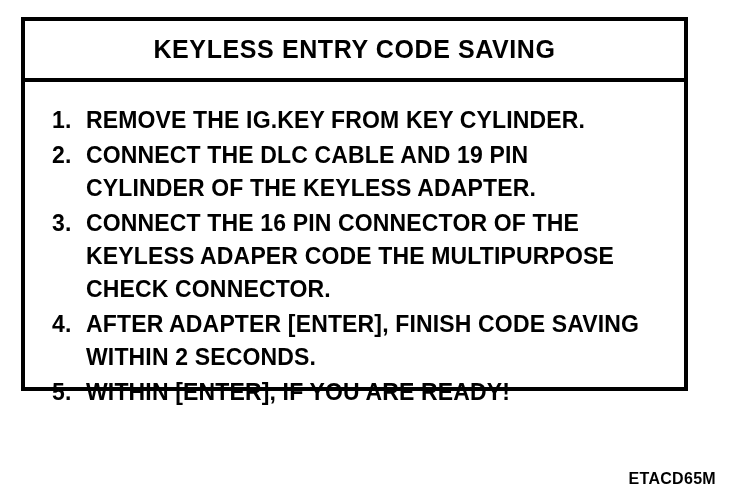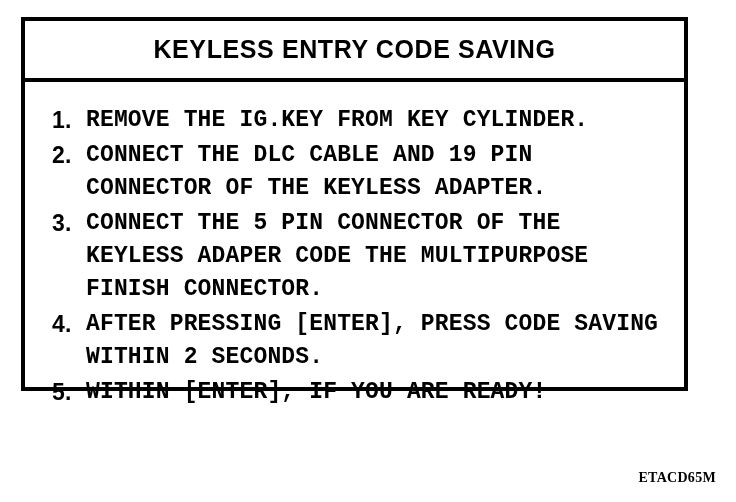--- a/index.html
+++ b/index.html
@@ -78,41 +78,39 @@
     width: 34px;
     font-size: 23px;
     font-weight: bold;
     line-height: 33px;
     letter-spacing: 0.2px;
     white-space: nowrap;
   }
   .step-body {
     flex: 1 1 auto;
     min-width: 0;
-    font-family: Liberation Mono, monospace;
   }
   .step-line {
     font-size: 23px;
     font-weight: bold;
     line-height: 33px;
     letter-spacing: 0.15px;
     white-space: nowrap;
   }
 
   
   .footer-code {
     position: absolute;
     right: 20px;
     top: 471px;
-    font-size: 14px;
+    font-size: 16px;
     font-weight: bold;
     letter-spacing: 0.3px;
     line-height: 1;
     white-space: nowrap;
-    font-family: Liberation Serif, serif;
   }
 </style>
 </head>
 <body>
 
 <div class="panel">
 
   <div class="title-strip">
     <div class="title-text">KEYLESS ENTRY CODE SAVING</div>
   </div>
@@ -124,37 +122,37 @@
         <span class="step-num">1.</span>
         <span class="step-body">
           <span class="step-line">REMOVE THE IG.KEY FROM KEY CYLINDER.</span>
         </span>
       </li>
 
       <li class="step">
         <span class="step-num">2.</span>
         <span class="step-body">
           <span class="step-line">CONNECT THE DLC CABLE AND 19 PIN</span>
-          <span class="step-line">CONNECTOR OF THE KEYLESS ADAPTER.</span>
+          <span class="step-line">CYLINDER OF THE KEYLESS ADAPTER.</span>
         </span>
       </li>
 
       <li class="step">
         <span class="step-num">3.</span>
         <span class="step-body">
-          <span class="step-line">CONNECT THE 5 PIN CONNECTOR OF THE</span>
+          <span class="step-line">CONNECT THE 16 PIN CONNECTOR OF THE</span>
           <span class="step-line">KEYLESS ADAPER CODE THE MULTIPURPOSE</span>
-          <span class="step-line">FINISH CONNECTOR.</span>
+          <span class="step-line">CHECK CONNECTOR.</span>
         </span>
       </li>
 
       <li class="step">
         <span class="step-num">4.</span>
         <span class="step-body">
-          <span class="step-line">AFTER PRESSING [ENTER], PRESS CODE SAVING</span>
+          <span class="step-line">AFTER ADAPTER [ENTER], FINISH CODE SAVING</span>
           <span class="step-line">WITHIN 2 SECONDS.</span>
         </span>
       </li>
 
       <li class="step">
         <span class="step-num">5.</span>
         <span class="step-body">
           <span class="step-line">WITHIN [ENTER], IF YOU ARE READY!</span>
         </span>
       </li>

